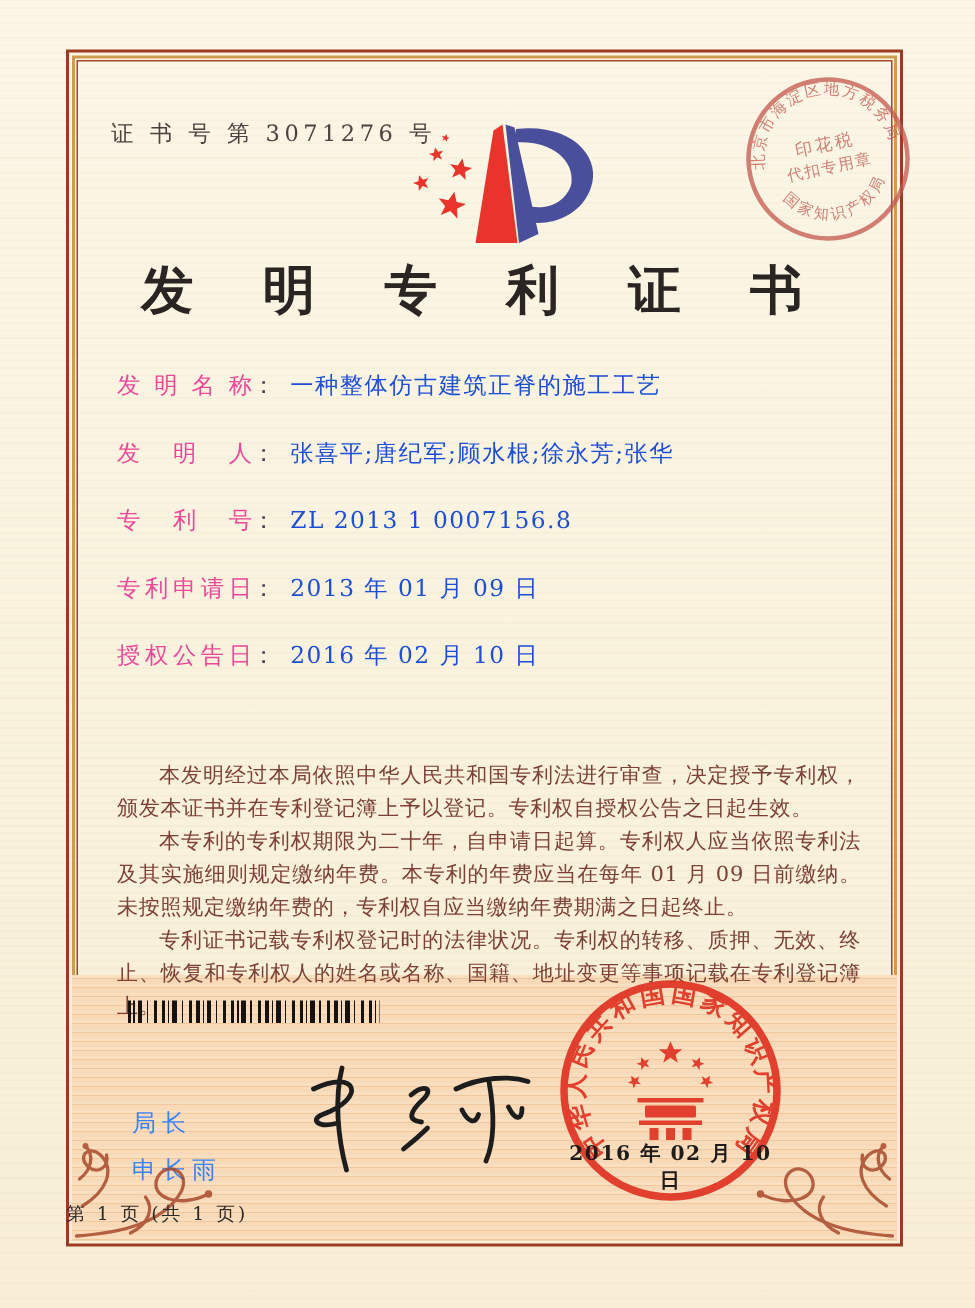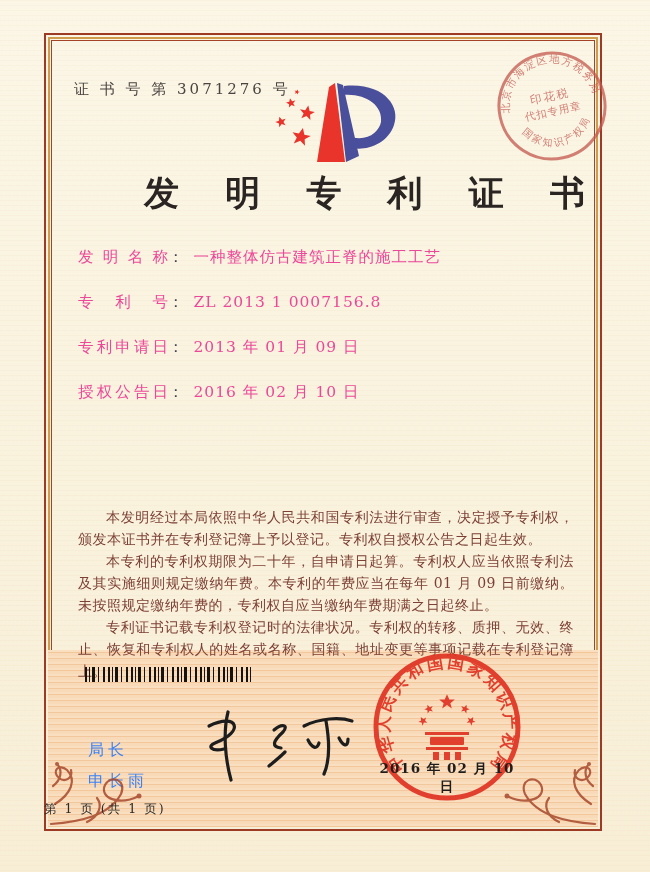--- a/index.html
+++ b/index.html
@@ -18,31 +18,31 @@
   .frame .f3{position:absolute;inset:1px;border:1px solid #a34428;}
   
   .peach{
     position:absolute;left:48px;right:52px;top:650px;bottom:45px;
     background:#f8d9b5;
     background-image:repeating-linear-gradient(180deg,#f9dfc0 0 2px,#f2c79c 2px 3px,#f8dab8 3px 6px);
   }
   .cert-no{position:absolute;left:74px;top:80px;font-size:15px;color:#4a4340;letter-spacing:3px;}
   .logo{position:absolute;left:255px;top:80px;width:150px;height:90px;}
   .title{
-    position:absolute;left:44px;right:48px;top:170px;text-align:right;
+    position:absolute;left:44px;right:48px;top:170px;text-align:center;
     font-size:35px;font-weight:bold;color:#2a2522;letter-spacing:17px;
   }
   .fields{position:absolute;left:78px;top:247px;width:480px;}
   .field{margin-bottom:24px;font-size:15.5px;white-space:nowrap;}
   .flabel{
     display:inline-block;width:90px;text-align:justify;text-align-last:justify;
     color:#ec4899;vertical-align:bottom;
   }
   .fcolon{color:#3f4156;margin-right:10px;}
-  .fvalue{color:#ec4899;letter-spacing:1px;}
+  .fvalue{color:#1d4ed8;letter-spacing:1px;}
   .body-text{
     position:absolute;left:78px;top:506px;width:496px;
     font-size:14px;line-height:22px;color:#7d4036;text-align:justify;letter-spacing:.5px;
   }
   .body-text p{margin:0;text-indent:2em;}
   .barcode{
     position:absolute;left:85px;top:667px;width:168px;height:15px;
     background:repeating-linear-gradient(90deg,#16120f 0 2px,transparent 2px 4px,#16120f 4px 5px,transparent 5px 7px,#16120f 7px 10px,transparent 10px 13px,#16120f 13px 14px,transparent 14px 18px,#16120f 18px 20px,transparent 20px 23px);
   }
   .director{position:absolute;left:88px;top:734px;font-size:16px;color:#3b82f6;letter-spacing:4px;line-height:31px;font-family:Liberation Serif, serif;}
@@ -86,20 +86,23 @@
   <use href="#st" transform="translate(52,33) scale(1.25) rotate(10)" fill="#e8342a"></use>
   <use href="#st" transform="translate(26,42) scale(0.9) rotate(-18)" fill="#e8342a"></use>
   <use href="#st" transform="translate(46,57) scale(1.55) rotate(12)" fill="#e8342a"></use>
 </svg>
 
 <div class="title">发 明 专 利 证 书</div>
 
 <div class="fields">
   <div class="field">
     <span class="flabel">发明名称</span><span class="fcolon">：</span><span class="fvalue">一种整体仿古建筑正脊的施工工艺</span>
+  </div>
+  <div class="field">
+    <span class="flabel">发明人</span><span class="fcolon">：</span><span class="fvalue">张喜平;唐纪军;顾水根;徐永芳;张华</span>
   </div>
   <div class="field">
     <span class="flabel">专利号</span><span class="fcolon">：</span><span class="fvalue">ZL 2013 1 0007156.8</span>
   </div>
   <div class="field">
     <span class="flabel">专利申请日</span><span class="fcolon">：</span><span class="fvalue">2013 年 01 月 09 日</span>
   </div>
   <div class="field">
     <span class="flabel">授权公告日</span><span class="fcolon">：</span><span class="fvalue">2016 年 02 月 10 日</span>
   </div>

